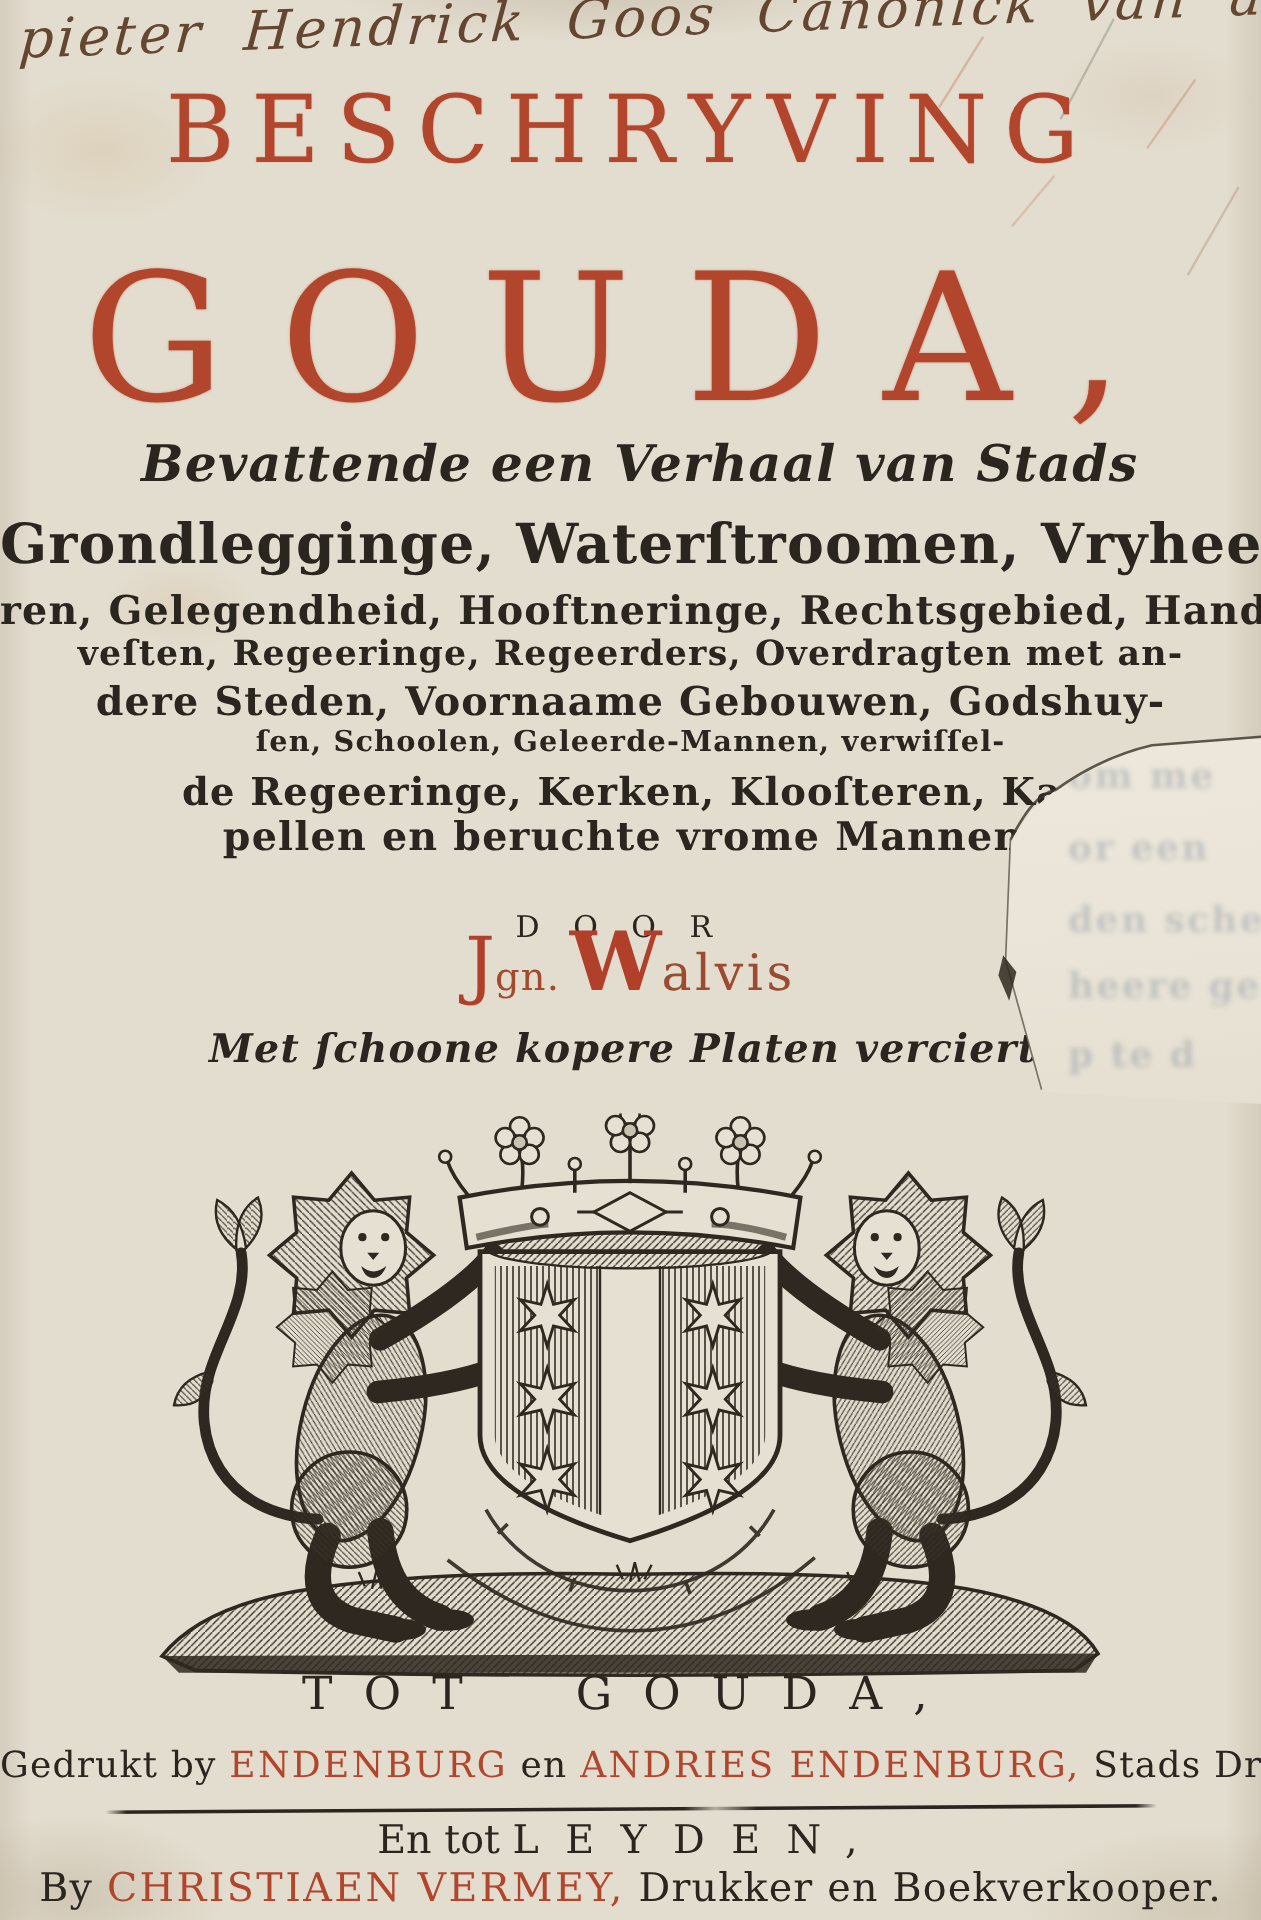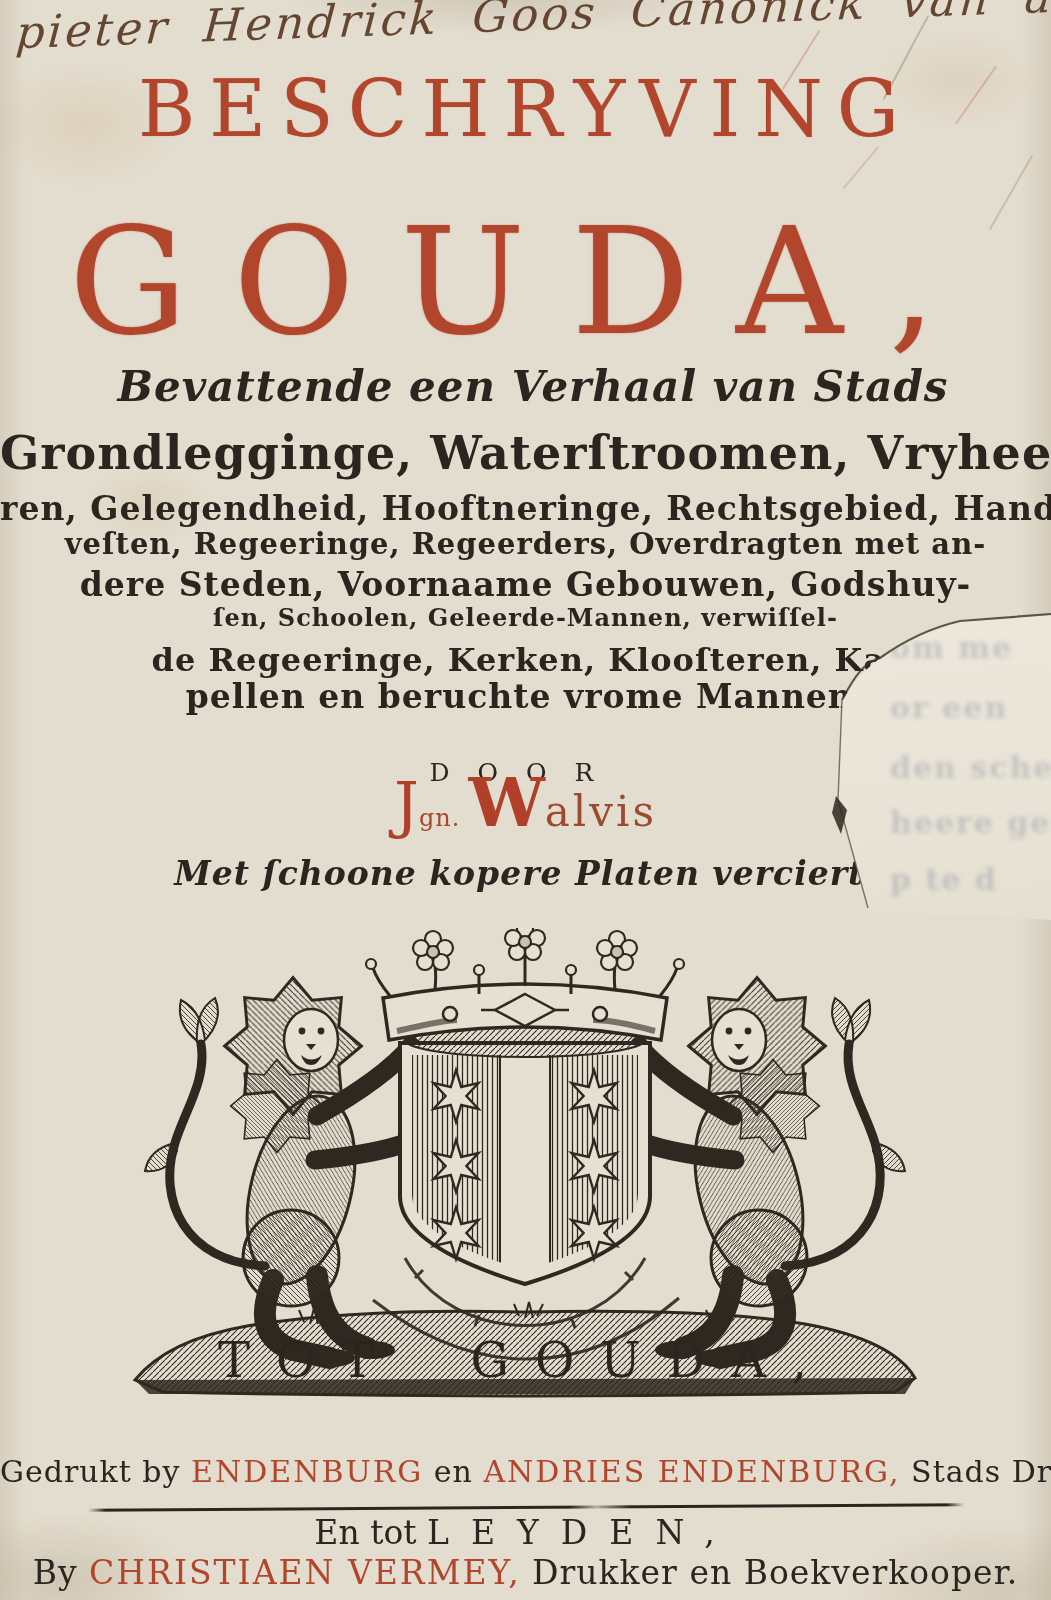--- a/index.html
+++ b/index.html
@@ -60,26 +60,26 @@
   .sum1{top:426px;font-size:46px;}
   .sum2{top:489px;font-size:33px;}
   .sum3{top:527px;font-size:29px;}
   .sum4{top:565px;font-size:33px;}
   .sum5{top:603px;font-size:24px;}
   .sum6{top:641px;font-size:32px;}
   .sum7{top:677px;font-size:33px;}
   .door{top:758px;font-size:25px;letter-spacing:28px;}
   .author{top:762px;color:#b0402a;}
   .author .aj{font-size:62px;color:#b0402a;}
-  .author .agn{font-size:24px;color:#a34a2e;letter-spacing:1px;}
+  .author .agn{font-size:32px;color:#a34a2e;letter-spacing:1px;}
   .author .aw{font-size:68px;font-weight:bold;color:#b0402a;margin-left:8px;}
   .author .arest{font-size:42px;color:#9c4b30;letter-spacing:3px;}
   .plates{top:854px;font-size:33px;font-style:italic;font-weight:bold;letter-spacing:1px;}
   .emblem{position:absolute;left:105px;top:928px;width:840px;height:472px;}
-  .imp1{top:1332px;font-size:48px;letter-spacing:26px;word-spacing:30px;}
+  .imp1{top:1389px;font-size:38px;letter-spacing:26px;word-spacing:30px;}
   .imp2{top:1454px;font-size:30px;letter-spacing:1px;}
   .imp2 .rd,.imp4 .rd{color:#b2462c;letter-spacing:2px;}
   .rule{
     position:absolute;left:88px;top:1506px;width:876px;height:3px;
     background:linear-gradient(90deg,transparent 0,#2b251f 2%,#2b251f 55%,rgba(43,37,31,.25) 58%,#2b251f 62%,#2b251f 98%,transparent 100%);
     transform:rotate(-0.35deg);
   }
   .imp3{top:1513px;font-size:33px;}
   .imp3 .sp{letter-spacing:22px;word-spacing:26px;}
   .imp4{top:1553px;font-size:33px;letter-spacing:1px;}

